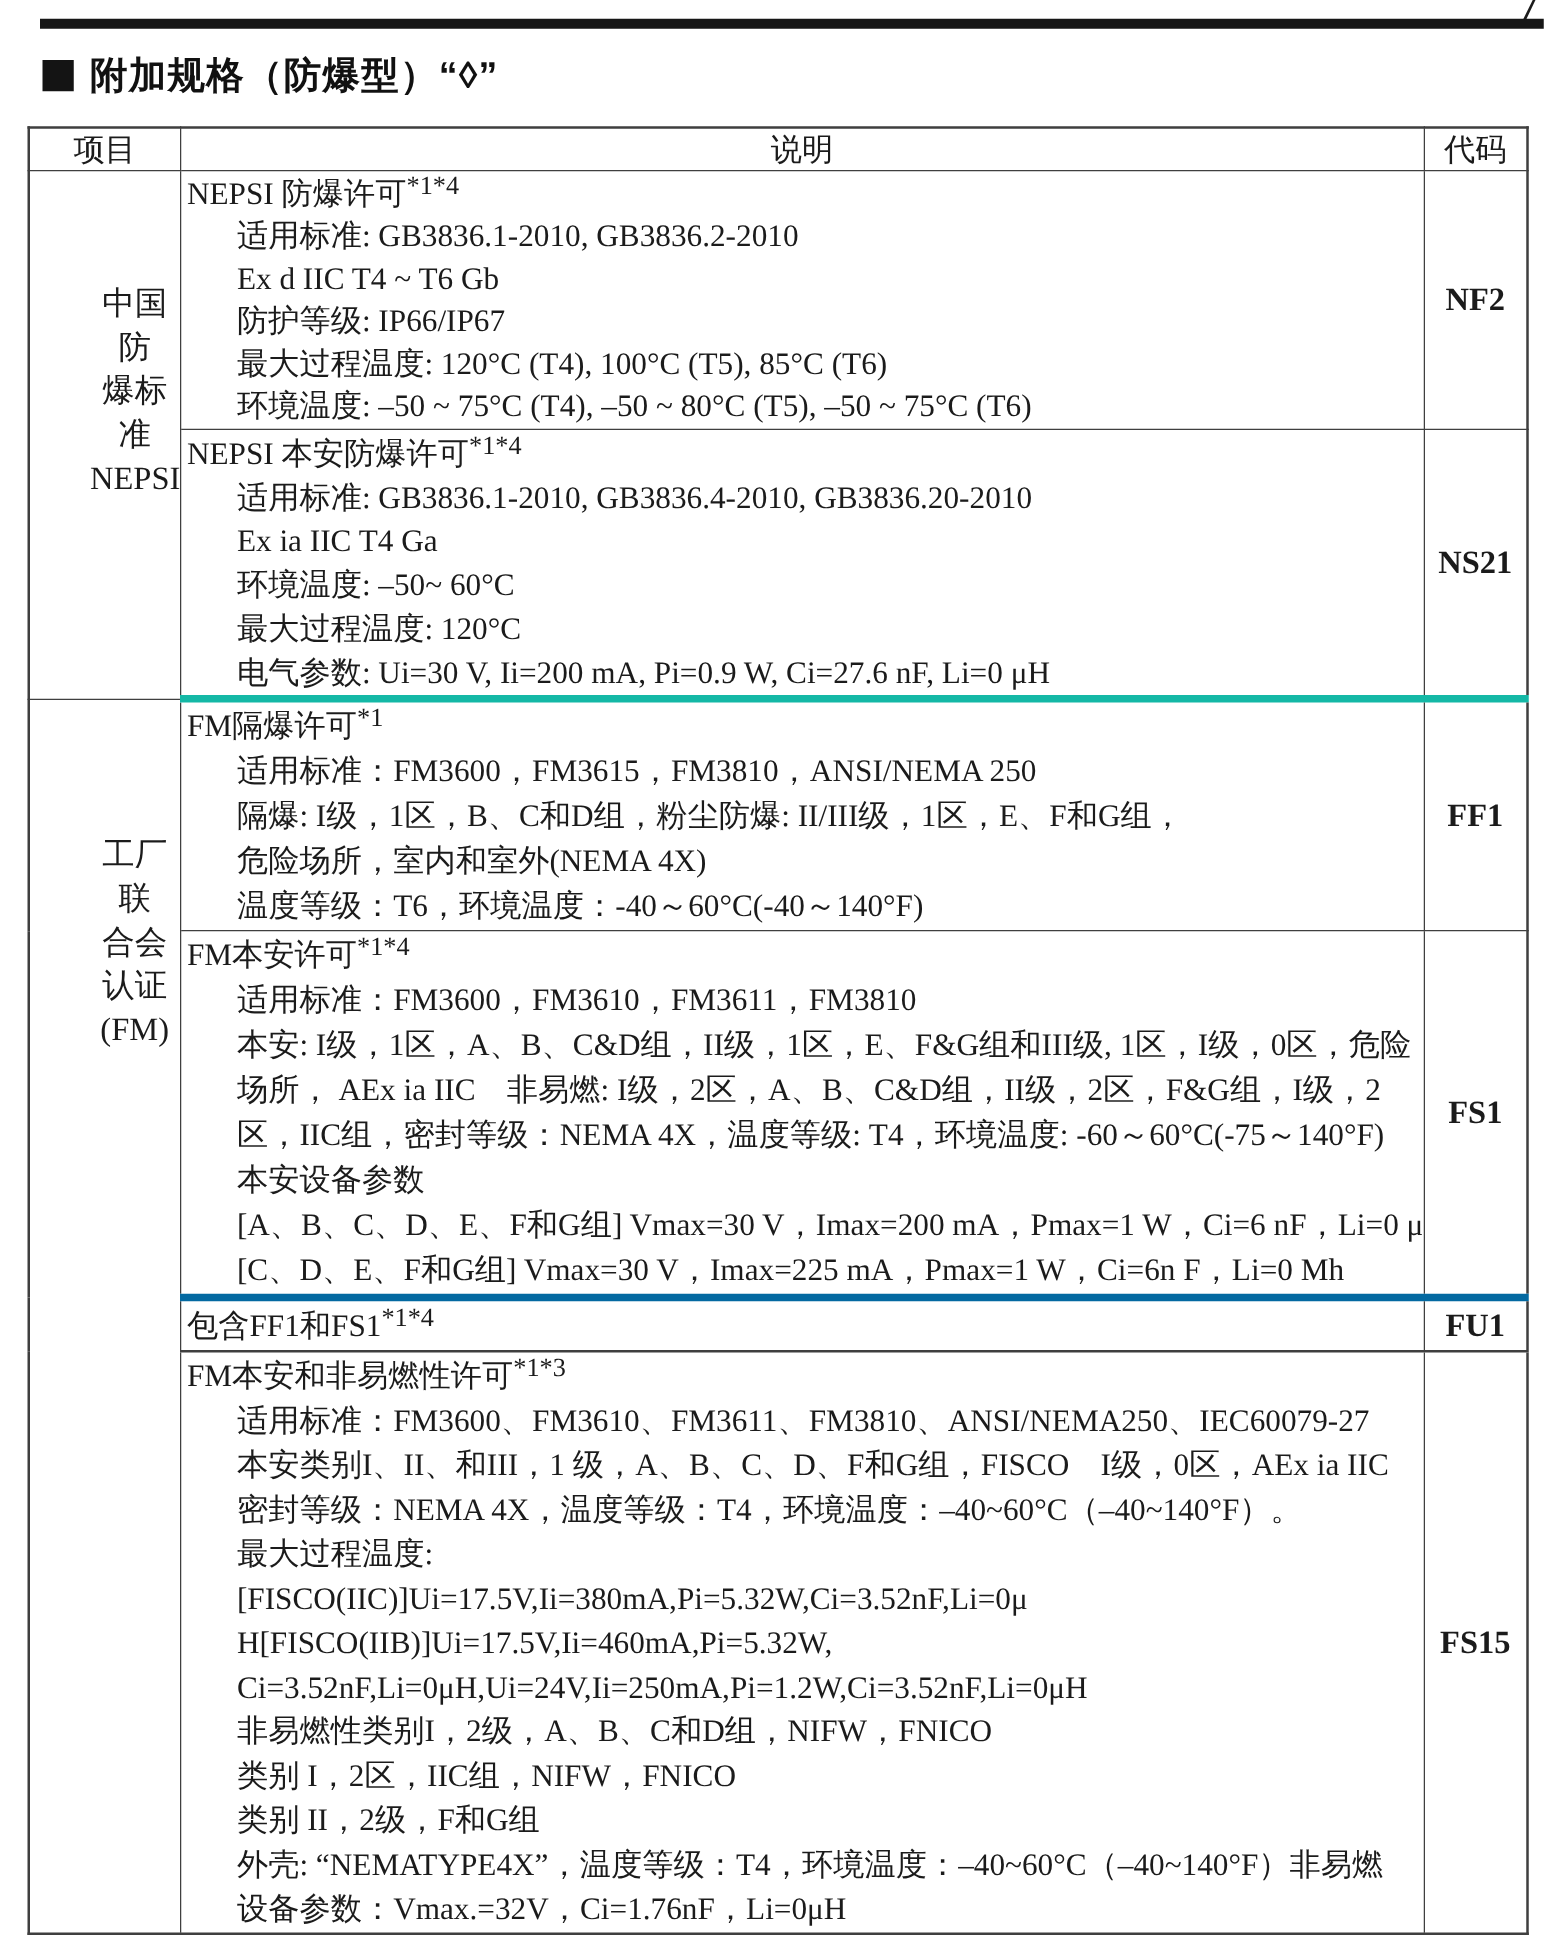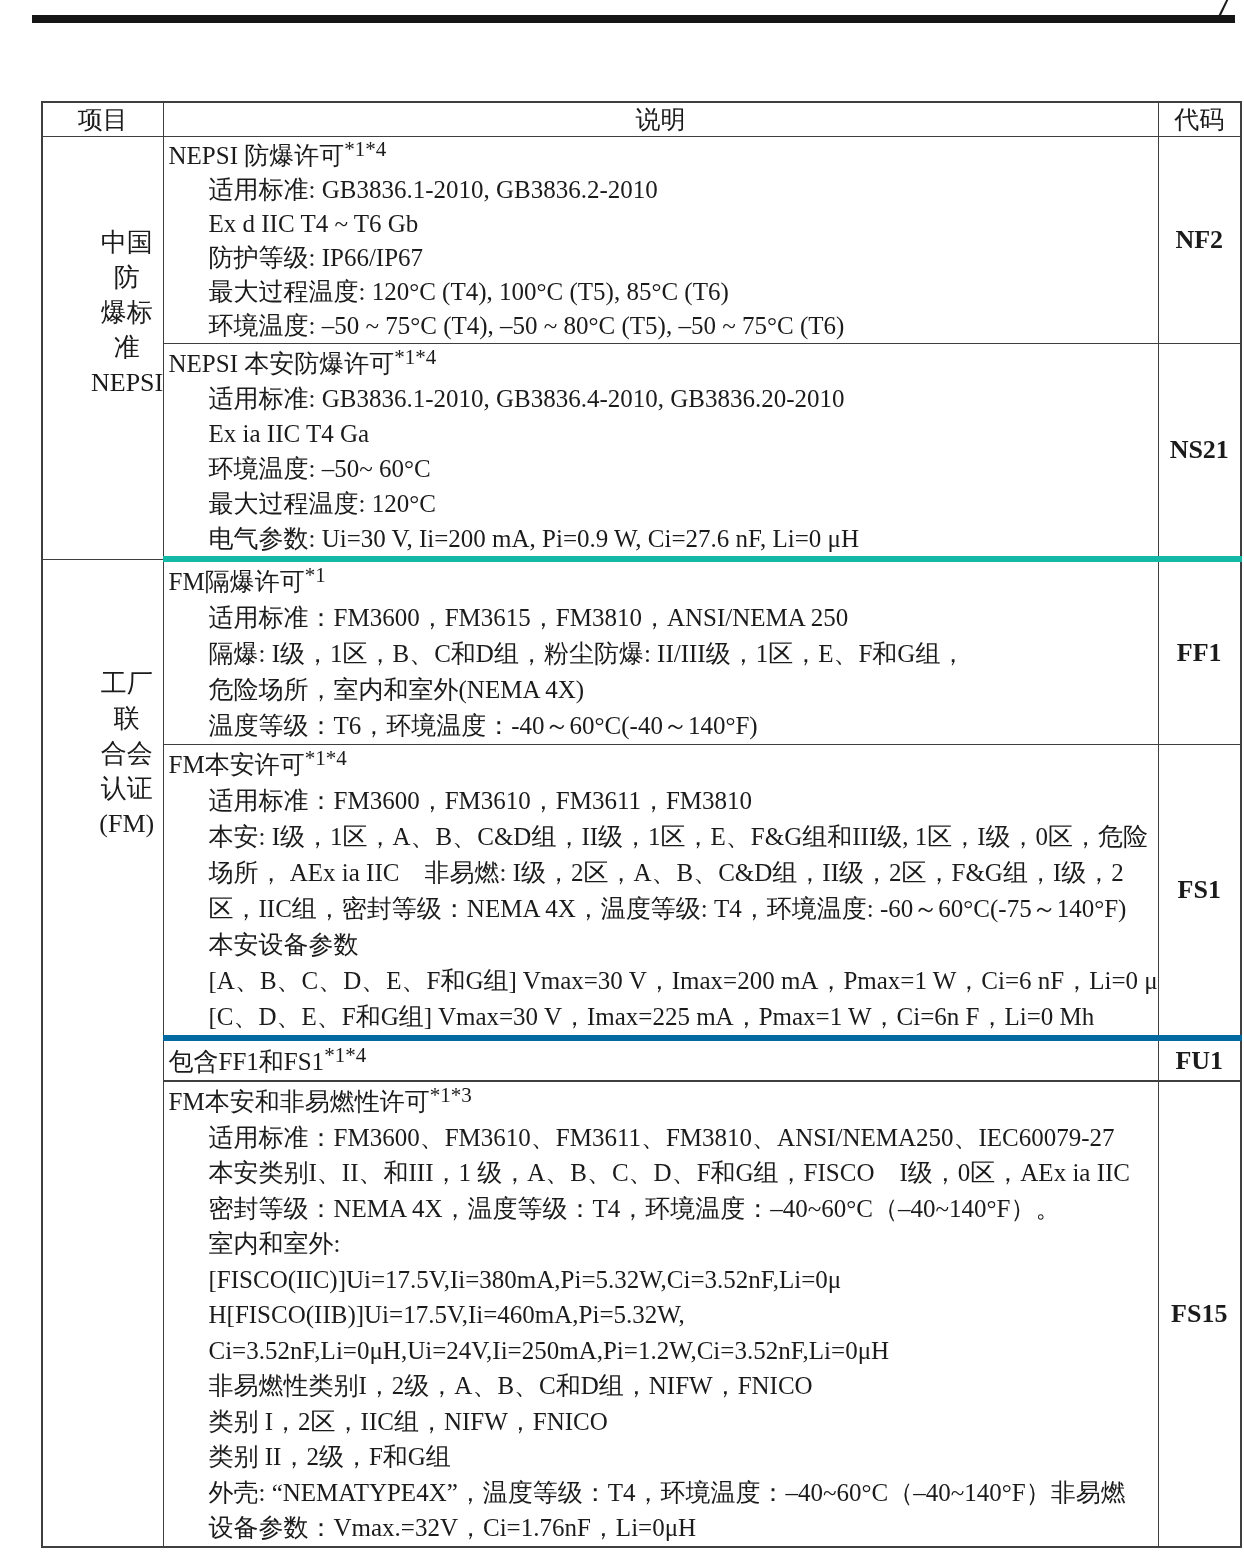--- a/index.html
+++ b/index.html
@@ -15,21 +15,21 @@
     font-family:"Liberation Serif","DejaVu Serif",serif;
   }
   .title-row {
     position:absolute; left:34px; top:40px; display:flex; align-items:center;
     font-family:"Liberation Sans","DejaVu Sans",sans-serif; font-weight:700;
   }
   .title-square { width:25px; height:25px; background:#141414; margin-right:13px; }
   .title-text { font-size:30px; letter-spacing:1px; color:#111; }
 
   table.spec {
-    position:absolute; left:41px; top:101px; width:1199px;
+    position:absolute; left:22px; top:101px; width:1199px;
     border-collapse:collapse; table-layout:fixed;
   }
   table.spec, table.spec th, table.spec td { border:1px solid #3f3f3f; }
   table.spec { border:2px solid #3f3f3f; }
   thead th {
     height:31px; font-weight:normal; font-size:25px; text-align:center;
     vertical-align:middle; padding:0;
   }
   td { vertical-align:top; font-size:25px; }
 
@@ -59,20 +59,24 @@
   .item-cell.g0 { vertical-align:middle; padding-bottom:70px; }
   .item-cell.g1 { vertical-align:top; padding-top:106px; }
 </style>
 </head>
 <body>
 
 <div class="page">
   <span class="page-num">7</span>
   <div class="top-rule"></div>
 
+  <div class="title-row">
+    <span class="title-square"></span>
+    <span class="title-text">附加规格（防爆型）“◊”</span>
+  </div>
 
   <table class="spec">
     <colgroup>
       <col style="width:121px">
       <col style="width:995px">
       <col style="width:83px">
     </colgroup>
     <thead>
       <tr>
         <th>项目</th>
@@ -141,21 +145,21 @@
             <div class="dline"><span>包含FF1和FS1</span><sup>*1*4</sup></div>
           </td>
           <td class="code-cell">FU1</td>
         </tr>
         <tr class="r5">
           <td class="desc-cell">
             <div class="dline"><span>FM本安和非易燃性许可</span><sup>*1*3</sup></div>
             <div class="dline indent"><span>适用标准：FM3600、FM3610、FM3611、FM3810、ANSI/NEMA250、IEC60079-27</span></div>
             <div class="dline indent"><span>本安类别I、II、和III，1 级，A、B、C、D、F和G组，FISCO　I级，0区，AEx ia IIC</span></div>
             <div class="dline indent"><span>密封等级：NEMA 4X，温度等级：T4，环境温度：–40~60°C（–40~140°F）。</span></div>
-            <div class="dline indent"><span>室内和室外:</span></div>
+            <div class="dline indent"><span>最大过程温度:</span></div>
             <div class="dline indent"><span>[FISCO(IIC)]Ui=17.5V,Ii=380mA,Pi=5.32W,Ci=3.52nF,Li=0μ</span></div>
             <div class="dline indent"><span>H[FISCO(IIB)]Ui=17.5V,Ii=460mA,Pi=5.32W,</span></div>
             <div class="dline indent"><span>Ci=3.52nF,Li=0μH,Ui=24V,Ii=250mA,Pi=1.2W,Ci=3.52nF,Li=0μH</span></div>
             <div class="dline indent"><span>非易燃性类别I，2级，A、B、C和D组，NIFW，FNICO</span></div>
             <div class="dline indent"><span>类别 I，2区，IIC组，NIFW，FNICO</span></div>
             <div class="dline indent"><span>类别 II，2级，F和G组</span></div>
             <div class="dline indent"><span>外壳: “NEMATYPE4X”，温度等级：T4，环境温度：–40~60°C（–40~140°F）非易燃</span></div>
             <div class="dline indent"><span>设备参数：Vmax.=32V，Ci=1.76nF，Li=0μH</span></div>
           </td>
           <td class="code-cell">FS15</td>

